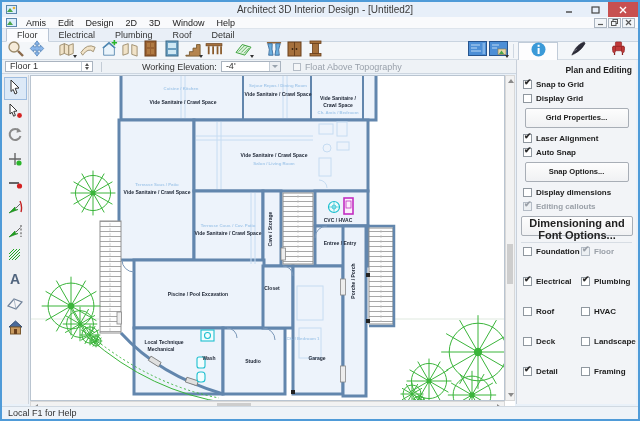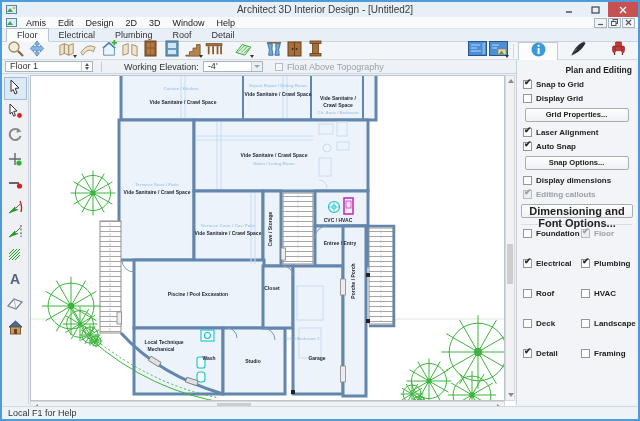--- a/index.html
+++ b/index.html
@@ -71,21 +71,21 @@
 
   
   .rpanel { position:absolute; right:2px; top:58px; width:120px; bottom:15px; background:#f2f4f7; border-left:1px solid #c8d0da; padding:3px 4px; font-size:8px; color:#1d1d1d; }
   .rphdr { text-align:right; font-weight:700; font-size:8.5px; margin:2px 0 5px 0; color:#222; }
   .cb { display:flex; align-items:center; margin:0 0 5px 2px; font-weight:700; }
   .cb .box { width:9px; height:9px; background:#fff; border:1px solid #8f979f; margin-right:4px; position:relative; flex:none; }
   .cb .mark { position:absolute; left:0px; top:-4px; font-size:9px; color:#2b2b2b; }
   .cb.disabled { color:#9aa0a8; }
   .cb.disabled .box { background:#eceff2; border-color:#b4bcc6; }
   .cb.disabled .mark { color:#9aa0a8; }
-  .rbtn { display:block; width:104px; margin:1px auto 6px auto; height:14px; background:linear-gradient(#fdfdfd,#f0f1f3); border:1px solid #a8aeb6; border-radius:2px; font-size:7.6px; font-weight:700; color:#222; text-align:center; line-height:12px; font-family:"Liberation Sans",sans-serif; }
+  .rbtn { display:block; width:104px; margin:1px auto 6px auto; height:20px; background:linear-gradient(#fdfdfd,#f0f1f3); border:1px solid #a8aeb6; border-radius:2px; font-size:7.6px; font-weight:700; color:#222; text-align:center; line-height:12px; font-family:"Liberation Sans",sans-serif; }
   .rbtn.wide { width:112px; font-size:11px; }
   .rdiv { height:1px; background:#d7dde4; margin:2px 0 4px 0; }
   .fvgrid { display:grid; grid-template-columns:58px 54px; row-gap:16px; }
 
   
   .statusbar { position:absolute; left:0; right:0; bottom:0; height:13px; background:#eef3f8; border-top:1px solid #d0d9e2; font-size:9px; color:#333; display:flex; align-items:center; padding-left:6px; }
 </style>
 </head>
 <body>
 
@@ -309,21 +309,21 @@
 
   <div class="optrow">
     <span class="combo floorsel">
       <span>Floor 1</span>
       <span class="spin">
           <i class="up"></i>
           <i class="dn"></i>
         </span>
     </span>
     <span class="osep"></span>
-    <span style="margin-left:14px;">Working Elevation:</span>
+    <span style="margin-left:32px;">Working Elevation:</span>
     <span class="combo elcombo">
       <span>-4'</span>
       <span class="drop">
           <i></i>
         </span>
     </span>
     <span class="cbrow">
       <span class="cbx"></span>
       <span>Float Above Topography</span>
     </span>

